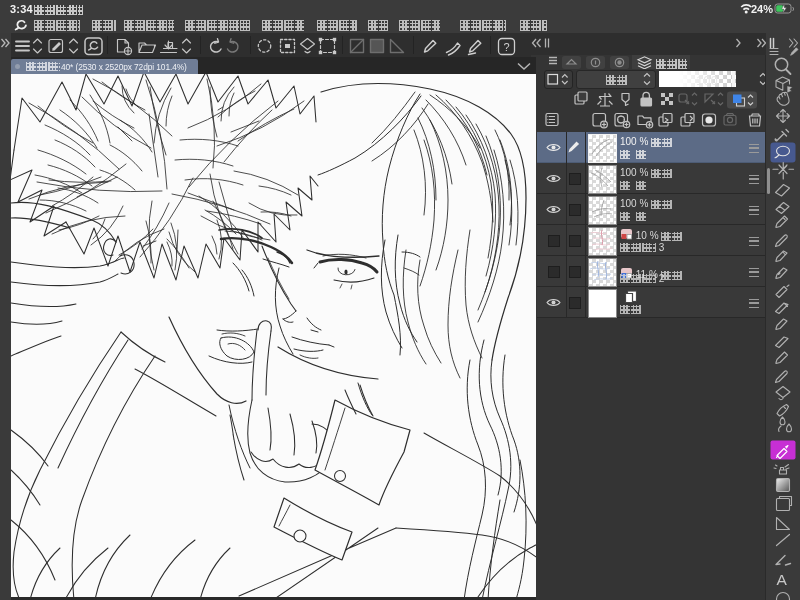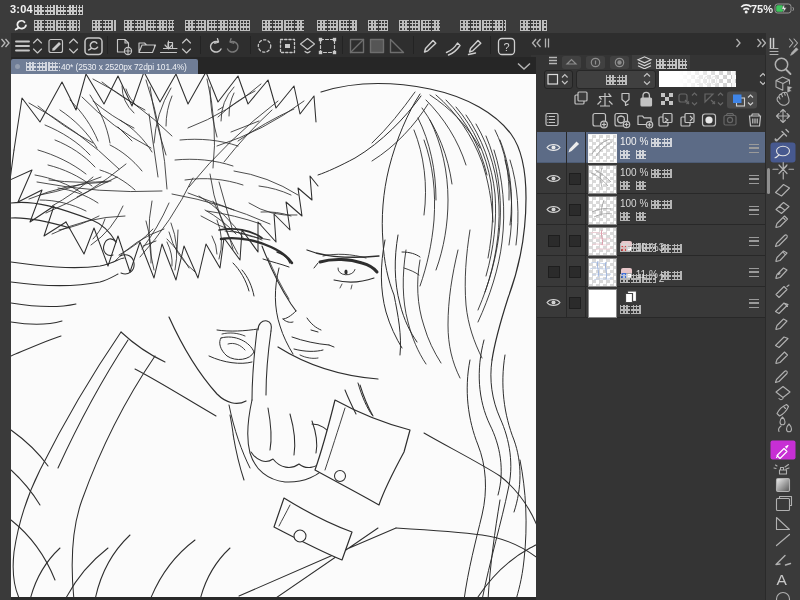--- a/index.html
+++ b/index.html
@@ -5,33 +5,33 @@
 .abs{position:absolute;}
 .jp{display:inline-block;background:
  repeating-linear-gradient(90deg,currentColor 0 1.4px,transparent 1.4px 3.2px),
  repeating-linear-gradient(0deg,currentColor 0 1.1px,transparent 1.1px 3.4px);
  -webkit-mask:repeating-linear-gradient(90deg,#000 0 9.6px,transparent 9.6px 11px);
  opacity:.78;vertical-align:middle;}
 </style></head>
 <body>
 
 <div class="abs" style="left:0;top:0;width:800px;height:33px;background:#3b3b3b"></div>
-<div class="abs" style="left:10px;top:3px;color:#f2f2f2;font-size:11px;font-weight:bold;letter-spacing:.2px">3:04</div>
+<div class="abs" style="left:10px;top:3px;color:#f2f2f2;font-size:11px;font-weight:bold;letter-spacing:.2px">3:34</div>
 <div class="abs jp" style="left:34px;top:4.5px;width:49px;height:10px;color:#f2f2f2"></div>
 
 <svg class="abs" style="left:738px;top:2px" width="60" height="13" viewBox="0 0 60 13">
  <path d="M3.2,5.0 A7,7 0 0 1 13.2,5.0" fill="none" stroke="#f2f2f2" stroke-width="1.7"></path>
  <path d="M5.4,7.6 A4,4 0 0 1 11.0,7.6" fill="none" stroke="#f2f2f2" stroke-width="1.7"></path>
  <circle cx="8.2" cy="10" r="1.5" fill="#f2f2f2"></circle>
  <rect x="37" y="2" width="16" height="9" rx="2.5" fill="none" stroke="#989898" stroke-width="1"></rect>
  <rect x="38.2" y="3.2" width="7" height="6.6" rx="1.5" fill="#3ec75e"></rect>
  <path d="M46.2,2.2 L43.6,7 L45.8,7 L44.8,11 L48.4,5.8 L46.2,5.8 Z" fill="#fff" stroke="#555" stroke-width=".5"></path>
  <path d="M54.5,5 A2.5,2.5 0 0 1 54.5,9" fill="none" stroke="#989898" stroke-width="1"></path>
 </svg>
-<div class="abs" style="left:751px;top:3px;color:#f2f2f2;font-size:11px;font-weight:bold">75%</div>
+<div class="abs" style="left:751px;top:3px;color:#f2f2f2;font-size:11px;font-weight:bold">24%</div>
 
 <svg class="abs" style="left:12px;top:18px" width="18" height="14" viewBox="0 0 18 14">
  <path d="M12.5,4.2 C11.3,2.6 8.7,2.4 7.0,3.6 C5.0,5.0 4.8,7.8 6.6,9.4 C8.6,11.2 11.8,10.8 13.3,8.7 C13.6,8.3 13.8,7.8 13.9,7.3 M6.6,9.4 C5.8,10.4 4.8,11.1 3.6,11.5" fill="none" stroke="#ededed" stroke-width="1.8" stroke-linecap="round"></path>
 </svg>
 <div class="abs jp" style="left:34px;top:20px;width:46px;height:11px;color:#e3e3e3"></div>
 <div class="abs jp" style="left:92px;top:20px;width:24px;height:11px;color:#e3e3e3"></div>
 <div class="abs jp" style="left:124px;top:20px;width:50px;height:11px;color:#e3e3e3"></div>
 <div class="abs jp" style="left:185px;top:20px;width:66px;height:11px;color:#e3e3e3"></div>
 <div class="abs jp" style="left:262px;top:20px;width:42px;height:11px;color:#e3e3e3"></div>
 <div class="abs jp" style="left:317px;top:20px;width:40px;height:11px;color:#e3e3e3"></div>
@@ -383,21 +383,21 @@
 <div class="lrow" style="top:225px"></div>
 <div class="cbox2" style="top:235px"></div>
 <div class="cbox" style="top:235px"></div>
 <div class="thumb" style="top:227px"></div>
 <svg class="abs" style="left:588px;top:227px" width="27" height="27" viewBox="0 0 27 27">
     <g stroke="#edccd3" fill="none" stroke-width="1">
       <path d="M3,6 C8,4 14,8 19,6 M5,12 C10,9 17,14 23,11 M4,18 C10,15 16,20 22,17 M7,23 C12,20 18,24 24,21"></path>
       <path d="M14,3 C12,8 16,13 14,18" stroke="#dc9aa8"></path>
     </g>
   </svg>
-<div class="l1" style="top:241px"><svg width="13" height="12" viewBox="0 0 13 12" style="vertical-align:-2px">
+<div class="l1" style="top:229px"><svg width="13" height="12" viewBox="0 0 13 12" style="vertical-align:-2px">
       <rect x="1" y="0" width="11" height="9" rx="2" fill="#e8c7ca"></rect>
       <rect x="1.5" y="5" width="5" height="5" fill="#cf4646"></rect>
       <rect x="7" y="5.5" width="4.5" height="4.5" fill="#fff" stroke="#999" stroke-width=".8"></rect>
     </svg> 10 % <span class="jp" style="width:22px;height:9px"></span></div>
 <div class="l2" style="top:241.5px"><span class="jp" style="width:36px;height:9px"></span> 3</div>
 <div class="hm" style="top:237px"></div>
 
 <div class="lrow" style="top:256px"></div>
 <div class="cbox2" style="top:266px"></div>
 <div class="cbox" style="top:266px"></div>

